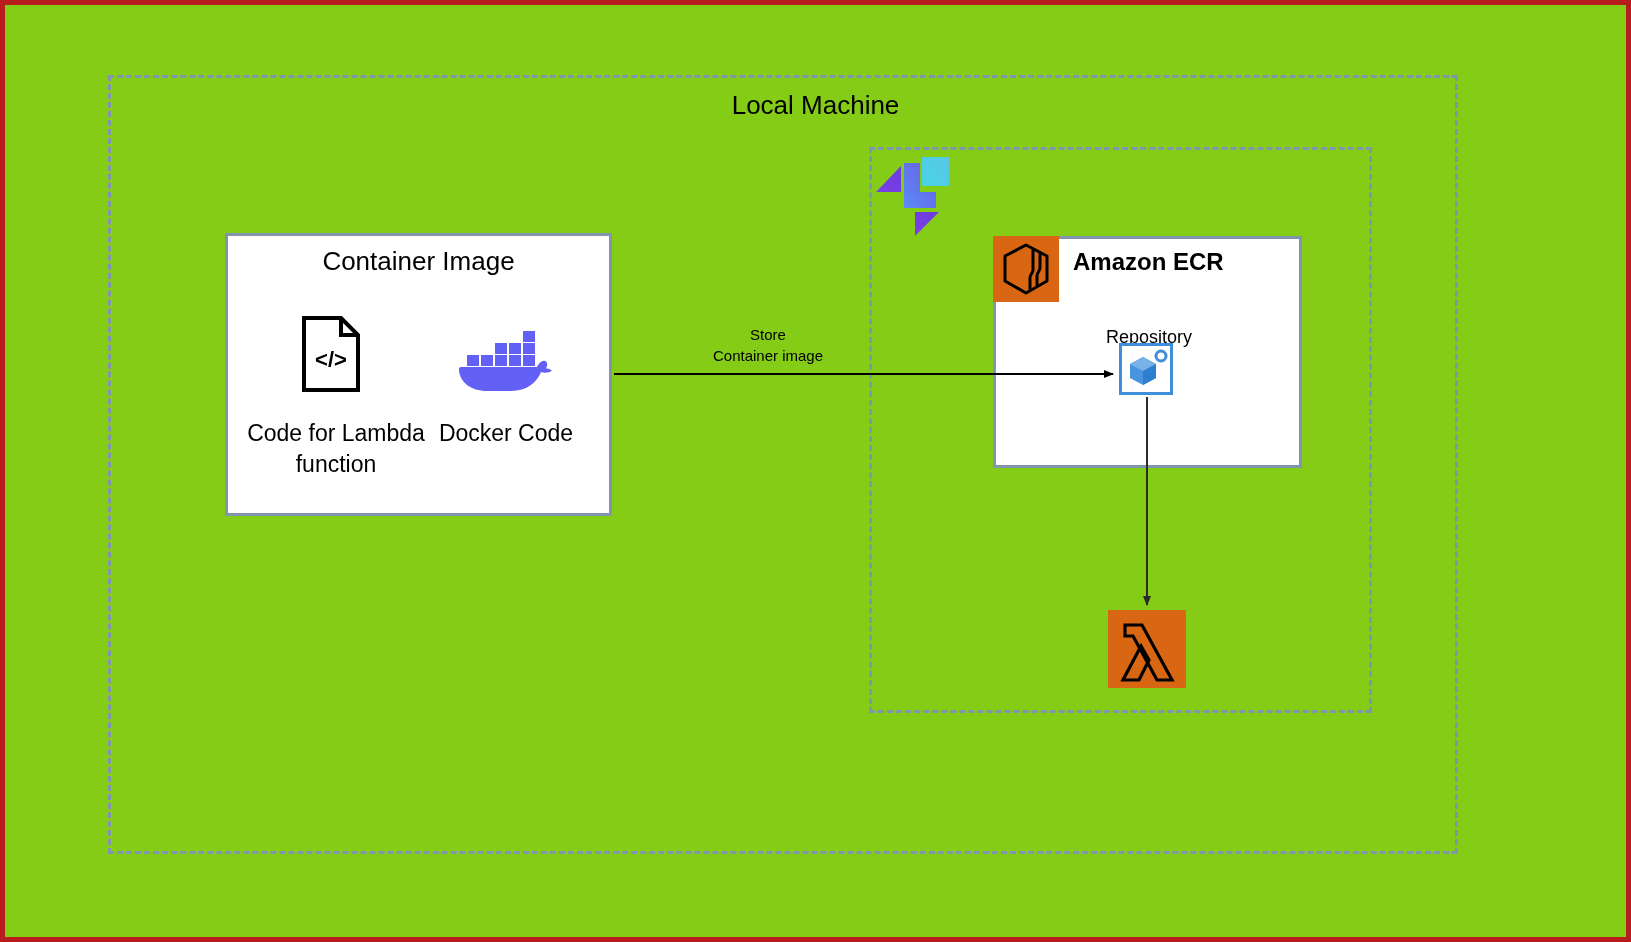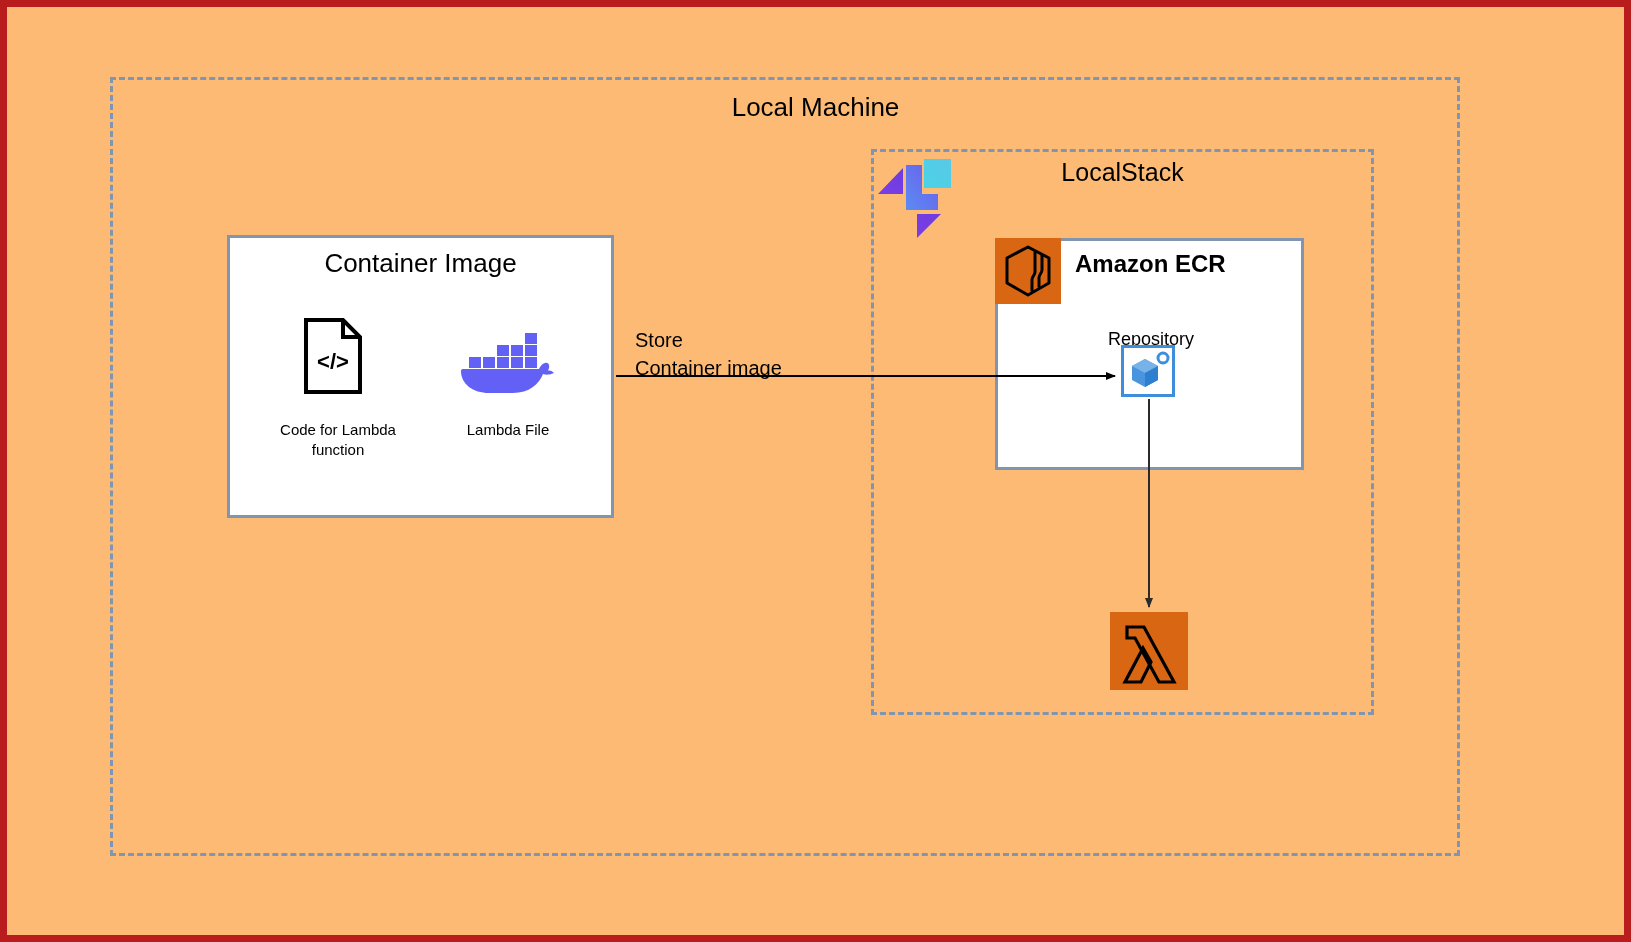--- a/index.html
+++ b/index.html
@@ -8,22 +8,22 @@
     background: #ffffff;
   }
   body {
     font-family: "Liberation Sans", sans-serif;
     color: #000000;
   }
   #canvas {
     position: relative;
     width: 1631px;
     height: 942px;
-    background: #fdba74;
-    border: 7px solid #b91c1c;
+    background: #84cc16;
+    border: 5px solid #b91c1c;
     box-sizing: border-box;
     overflow: hidden;
   }
 
   
   .dashed-box {
     position: absolute;
     border: 3px dashed #8295ae;
     box-sizing: border-box;
     background: transparent;
@@ -91,21 +91,21 @@
     top: 243px;
     font-size: 24px;
     white-space: nowrap;
     font-weight: bold;
   }
 
   
   .caption {
     position: absolute;
     text-align: center;
-    font-size: 15px;
+    font-size: 23px;
     line-height: 1.35;
   }
   #code-caption {
     left: 236px;
     width: 190px;
     top: 413px;
   }
   #docker-caption {
     left: 420px;
     width: 162px;
@@ -114,21 +114,22 @@
   #repository-caption {
     left: 1068px;
     width: 152px;
     top: 320px;
     font-size: 18px;
   }
 
   
   .arrow-label {
     position: absolute;
-    font-size: 20px;
+    text-align: center;
+    font-size: 15px;
     line-height: 1.38;
     white-space: nowrap;
   }
   #store-label {
     left: 628px;
     width: 270px;
     top: 320px;
   }
   #deploy-label {
     left: 1156px;
@@ -156,21 +157,20 @@
 </style>
 </head>
 <body>
 
 <div id="canvas">
 
   <div id="local-machine-box" class="dashed-box"></div>
   <div id="local-machine-title" class="title">Local Machine</div>
 
   <div id="localstack-box" class="dashed-box"></div>
-  <div id="localstack-title" class="title">LocalStack</div>
 
   <div id="localstack-logo" class="icon-wrap">
     <svg width="78" height="82" viewBox="0 0 78 82">
       <defs>
         <linearGradient id="lsg1" x1="0" y1="1" x2="1" y2="0">
           <stop offset="0" stop-color="#7B3FE4"></stop>
           <stop offset="1" stop-color="#6C3CE0"></stop>
         </linearGradient>
         <linearGradient id="lsg2" x1="0" y1="1" x2="1" y2="0">
           <stop offset="0" stop-color="#5B8CF5"></stop>
@@ -229,21 +229,21 @@
                  C80 52 70 61 54 61 L30 61 C14 61 2 52 2 39 Z"></path>
       </g>
     </svg>
   </div>
 
   <div id="code-caption" class="caption">
     <div>Code for Lambda</div>
     <div>function</div>
   </div>
   <div id="docker-caption" class="caption">
-    <div>Lambda File</div>
+    <div>Docker Code</div>
   </div>
 
   <div id="ecr-box" class="solid-box"></div>
 
   <div id="ecr-logo" class="icon-wrap">
     <svg width="66" height="66" viewBox="0 0 66 66">
       <rect x="0" y="0" width="66" height="66" fill="#D86613"></rect>
       <g fill="none" stroke="#000000" stroke-width="3" stroke-linejoin="round">
         <path d="M33 9 L54 20 L54 45 L33 57 L12 45 L12 20 Z"></path>
         <path d="M40 13.5 L40 34 C40 37 37 38.5 37 41.5 L37 53.5"></path>

